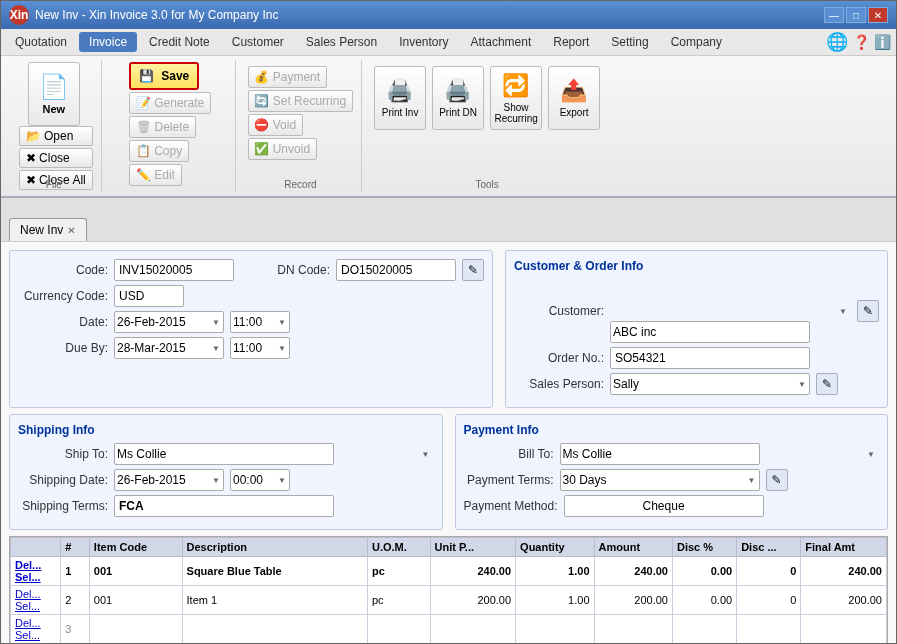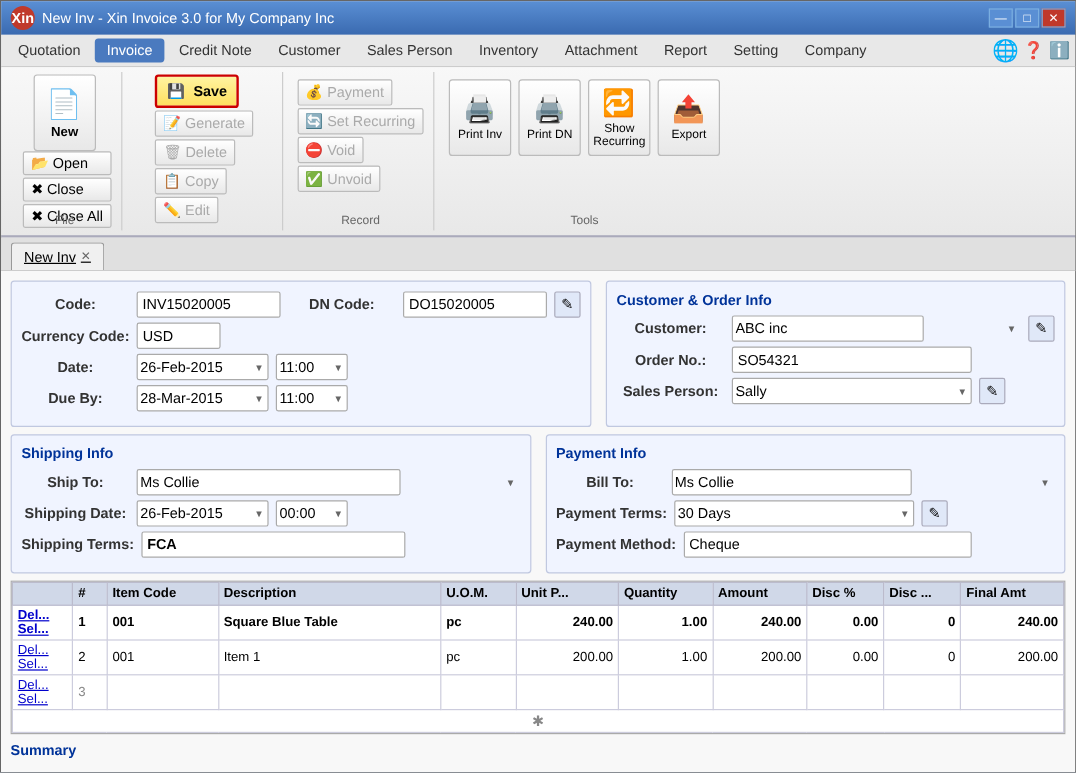--- a/index.html
+++ b/index.html
@@ -16,28 +16,28 @@
     .menu-item { padding: 3px 10px; cursor: pointer; border-radius: 3px; color: #333; }
     .menu-item.active { background: #4a7abf; color: white; }
     .ribbon { background: linear-gradient(to bottom, #f8f8f8, #e8e8e8); border-bottom: 2px solid #aab; display: flex; align-items: stretch; padding: 4px 6px; gap: 4px; min-height: 90px; }
     .ribbon-group { display: flex; flex-direction: column; align-items: center; border-right: 1px solid #ccc; padding: 2px 8px; position: relative; }
     .ribbon-group-label { font-size: 10px; color: #666; position: absolute; bottom: 2px; left: 0; right: 0; text-align: center; }
     .ribbon-buttons { display: flex; gap: 3px; align-items: center; flex: 1; }
     .ribbon-btn-large { display: flex; flex-direction: column; align-items: center; justify-content: center; width: 52px; height: 64px; background: linear-gradient(to bottom, #fff, #e8e8e8); border: 1px solid #bbb; border-radius: 3px; cursor: pointer; gap: 3px; padding: 4px; }
     .ribbon-btn-large.active-btn { background: linear-gradient(to bottom, #fff3a0, #ffe060); border: 2px solid #cc0000; }
     .ribbon-btn-small { display: flex; align-items: center; gap: 3px; padding: 3px 6px; background: linear-gradient(to bottom, #fff, #e8e8e8); border: 1px solid #bbb; border-radius: 2px; cursor: pointer; height: 22px; }
     .ribbon-btn-small.disabled { color: #aaa; cursor: default; }
-    .tab-bar { background: #e0e0e0; display: flex; align-items: center; padding: 4px 8px 0; border-bottom: 1px solid #ccc; gap: 2px; text-decoration: underline; }
+    .tab-bar { background: #e0e0e0; display: flex; align-items: center; padding: 20px 8px 0; border-bottom: 1px solid #ccc; gap: 2px; }
     .tab { padding: 4px 10px; background: #d0d0d0; border: 1px solid #bbb; border-bottom: none; border-radius: 3px 3px 0 0; cursor: pointer; display: flex; align-items: center; gap: 4px; }
     .tab.active { background: #f0f0f0; border-color: #999; }
     .tab-close { font-size: 10px; color: #666; }
     .content { flex: 1; background: #f8f8f8; padding: 8px; overflow: auto; }
     .section-title { font-weight: bold; color: #003399; margin-bottom: 6px; font-size: 12px; }
     .form-row { display: flex; align-items: center; margin-bottom: 4px; gap: 6px; }
-    .form-label { color: #333; min-width: 90px; text-align: center; font-weight: bold; }
+    .form-label { color: #333; min-width: 90px; text-align: right; }
     .form-input { height: 22px; border: 1px solid #aaa; background: white; padding: 1px 4px; border-radius: 2px; }
     .form-input.wide { width: 120px; }
     .form-input.small { width: 70px; }
     .form-select { height: 22px; border: 1px solid #aaa; background: white; padding: 1px 2px; border-radius: 2px; appearance: none; }
     .form-select-wrapper { position: relative; display: inline-flex; align-items: center; }
     .form-select-wrapper::after { content: '▼'; position: absolute; right: 4px; font-size: 8px; pointer-events: none; color: #666; }
     .two-col { display: grid; grid-template-columns: 1fr 1fr; gap: 12px; }
     .section-box { background: #f0f4ff; border: 1px solid #c0c8e0; border-radius: 3px; padding: 8px; }
     .icon-btn { width: 22px; height: 22px; background: #e0e8f8; border: 1px solid #aab; border-radius: 2px; cursor: pointer; display: flex; align-items: center; justify-content: center; font-size: 12px; }
     .table-container { border: 1px solid #aaa; background: white; margin: 6px 0; }
@@ -231,21 +231,21 @@
             </select>
           </div>
         </div>
       </div>
 
       <div class="section-box">
         <div class="section-title">Customer &amp; Order Info</div>
         <div class="form-row">
           <span class="form-label">Customer:</span>
           <div class="form-select-wrapper" style="flex:1;">
-            <select class="form-select" style="width:160px;">
+            <select class="form-select" style="width:200px;margin-top:42px;">
               <option>ABC inc</option>
             </select>
           </div>
           <div class="icon-btn">✎</div>
         </div>
         <div class="form-row">
           <span class="form-label">Order No.:</span>
           <input class="form-input" style="width: 200px;" value="SO54321">
         </div>
         <div class="form-row">
@@ -305,21 +305,21 @@
           <span class="form-label">Payment Terms:</span>
           <div class="form-select-wrapper">
             <select class="form-select" style="width:200px;">
               <option>30 Days</option>
             </select>
           </div>
           <div class="icon-btn">✎</div>
         </div>
         <div class="form-row">
           <span class="form-label">Payment Method:</span>
-          <input class="form-input" style="width: 240px;" value="Cheque">
+          <input class="form-input" style="width: 200px; text-align: center;" value="Cheque">
         </div>
       </div>
     </div>
 
     <div class="table-container" style="margin-top:6px;">
       <table>
         <thead>
           <tr>
             <th style="width:30px;"></th>
             <th style="width:20px;">#</th>

